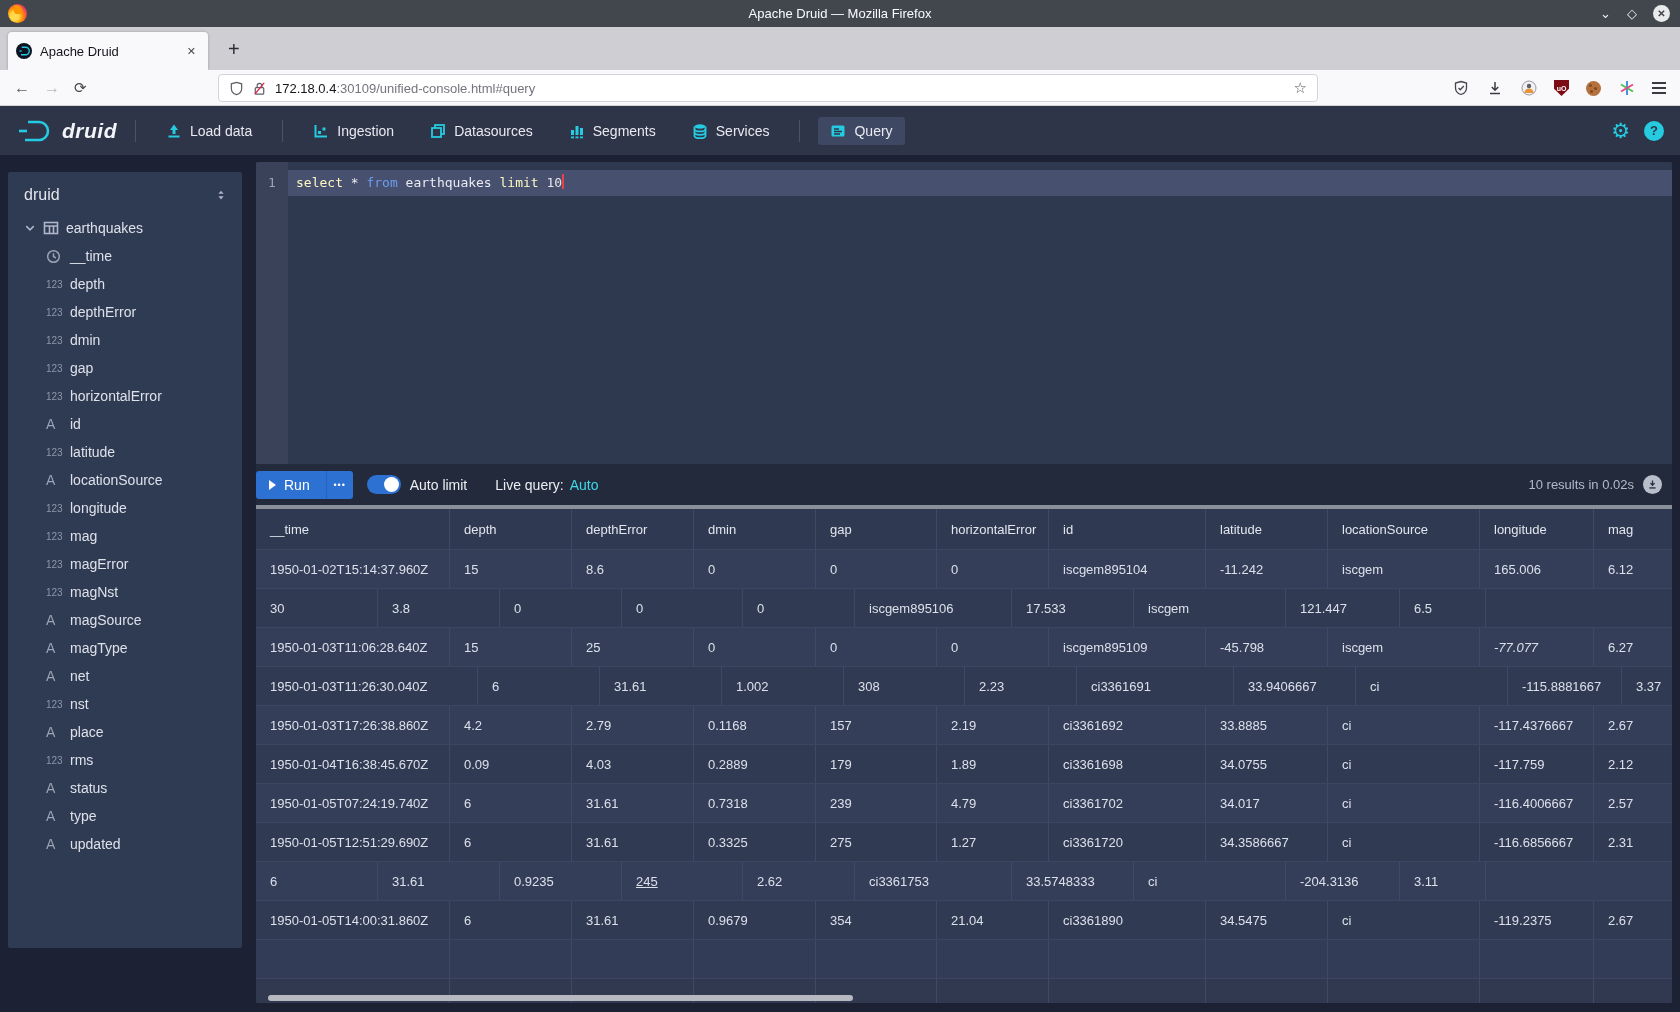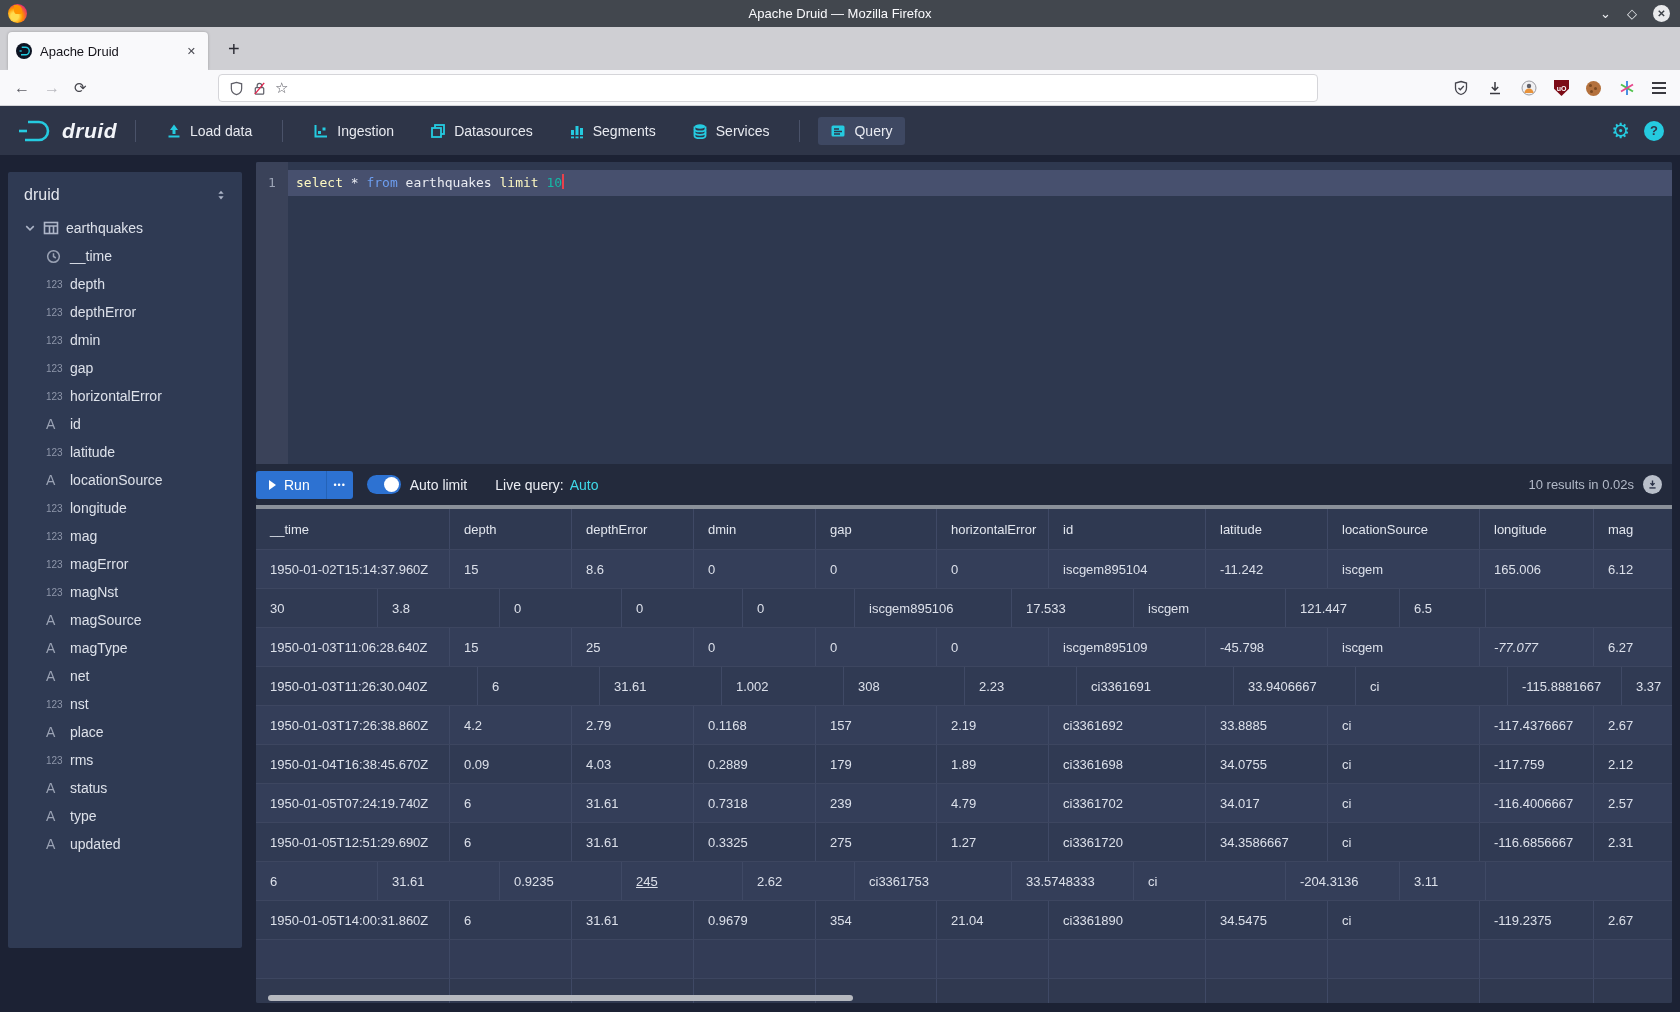--- a/index.html
+++ b/index.html
@@ -75,21 +75,21 @@
   .str-ic { font-size:14px; color:#9aa2b4; }
 
   
   .qpanel { position:absolute; left:256px; top:7px; width:1416px; height:841px; background:#2e384f; border-radius:2px; overflow:hidden; }
 
   .editor { position:relative; width:100%; height:302px; background:#2e384f; font-family:"DejaVu Sans Mono", monospace; font-size:13px; }
   .gutter { position:absolute; left:0; top:0; width:32px; height:100%; background:#3a4259; }
   .active-line { position:absolute; left:0; top:8px; width:100%; height:26px; background:#47506e; }
   .gutter-num { position:absolute; left:0; top:8px; width:32px; height:26px; line-height:26px; text-align:center; color:#9ba3b5; }
   .code-line { position:absolute; left:40px; top:8px; height:26px; line-height:26px; white-space:pre; color:#e9ebf2; }
-  .tk-kw { color:#fef9c3; } .tk-kw2 { color:#6d9ef0; } .tk-num { color:#14b8a6; } .tk-pl { color:#e9ebf2; }
+  .tk-kw { color:#fef9c3; } .tk-kw2 { color:#6d9ef0; } .tk-num { color:#e5e5e5; } .tk-pl { color:#e9ebf2; }
   .cursor { display:inline-block; width:2px; height:15px; background:#e8414b; vertical-align:-2px; }
 
   
   .runbar { position:relative; width:100%; height:41px; background:#232a3c; display:flex; align-items:center; }
   .btn-group { display:flex; margin-left:0; }
   .run-btn { height:28px; background:#2d72d2; color:#fff; font-size:14px; display:flex; align-items:center; gap:8px;
              padding:0 16px 0 13px; border-radius:3px 0 0 3px; }
   .play { width:0; height:0; border-left:7px solid #fff; border-top:5px solid transparent; border-bottom:5px solid transparent; }
   .more-btn { height:28px; width:27px; background:#2d72d2; color:#fff; border-left:1px solid #2463b8; border-radius:0 3px 3px 0;
               display:flex; align-items:center; justify-content:center; font-size:9px; letter-spacing:1px; }
@@ -160,20 +160,21 @@
             <path d="M8 1.5 13.5 3v5c0 3.5-2.8 5.7-5.5 6.5C5.3 13.7 2.5 11.5 2.5 8V3Z" fill="none" stroke="#5f5f68" stroke-width="1.3"></path>
           </svg>
       </span>
       <span>
         <svg width="15" height="15" viewBox="0 0 16 16">
             <rect x="3.5" y="7" width="9" height="7" rx="1" fill="none" stroke="#5f5f68" stroke-width="1.3"></rect>
             <path d="M5.5 7V5a2.5 2.5 0 0 1 5 0v2" fill="none" stroke="#5f5f68" stroke-width="1.3"></path>
             <path d="M3 14 13 2" stroke="#e22850" stroke-width="1.5"></path>
           </svg>
       </span>
+      <span class="url-text"><span class="host">172.18.0.4</span><span class="rest">:30109/unified-console.html#query</span></span>
       <span class="star">☆</span>
     </div>
     <span class="tb-icons">
       <span class="tb-ic">
         <svg width="16" height="16" viewBox="0 0 16 16">
             <path d="M8 1.5 13.5 3v5c0 3.5-2.8 5.7-5.5 6.5C5.3 13.7 2.5 11.5 2.5 8V3Z" fill="none" stroke="#45454d" stroke-width="1.3"></path>
             <path d="M5.5 8l1.8 1.8L10.8 6" fill="none" stroke="#45454d" stroke-width="1.3"></path>
           </svg>
       </span>
       <span class="tb-ic">

